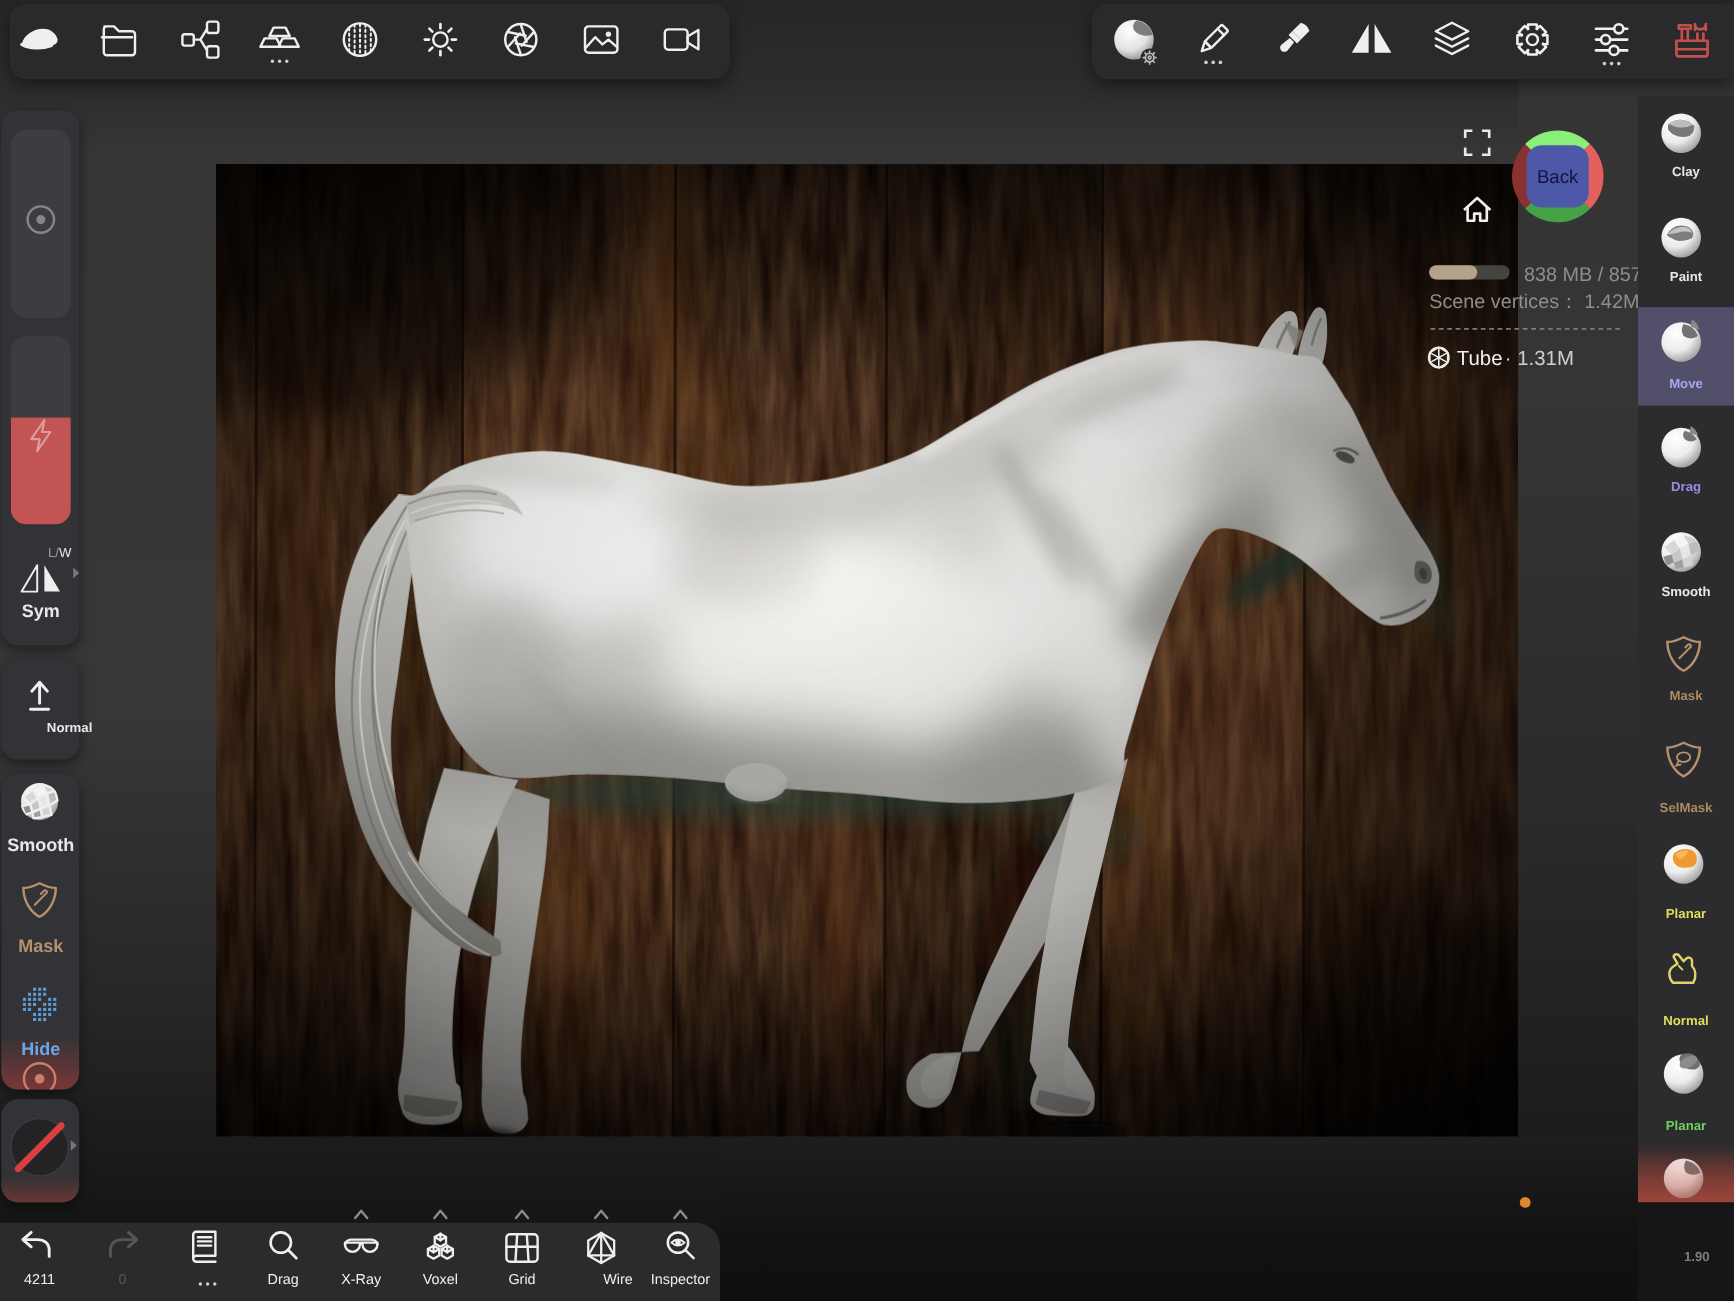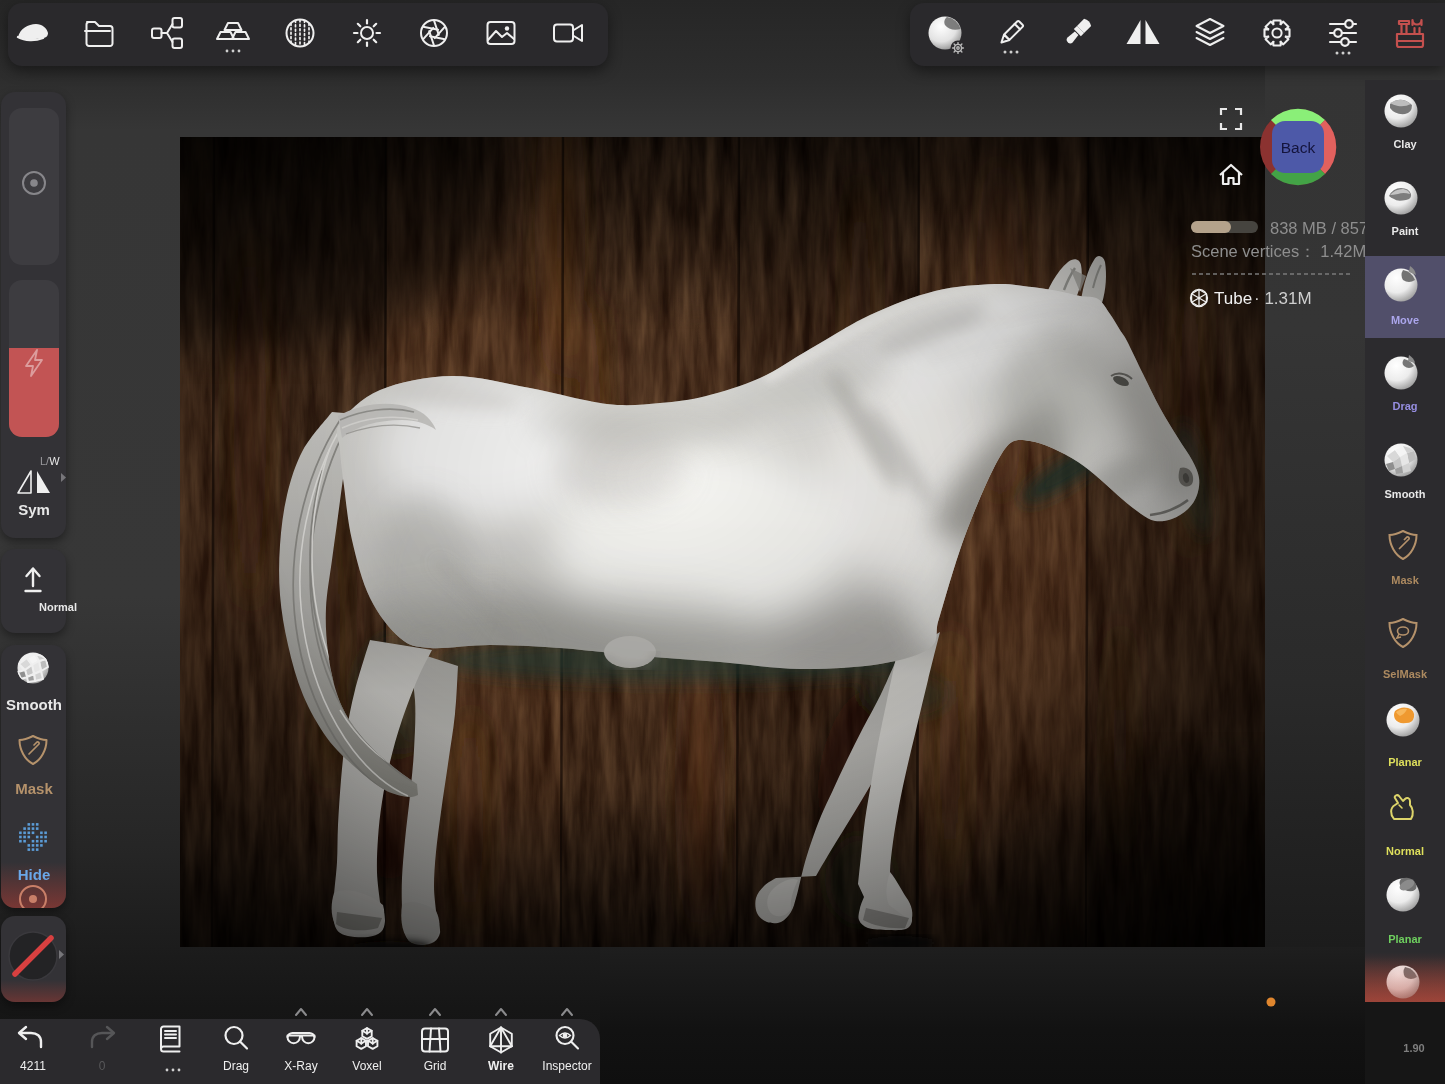--- a/index.html
+++ b/index.html
@@ -280,21 +280,21 @@
     <div style="position:absolute;left:0;bottom:0;width:65px;height:22px;background:linear-gradient(180deg,rgba(190,60,50,0) 0%,rgba(190,60,50,.38) 100%);"></div>
   </div>
 
   <div id="bbar"></div>
   <div class="blab" style="left:33px;">4211</div>
   <div class="blab" style="left:102px;color:#58585a;">0</div>
   <div class="blab" style="left:236px;">Drag</div>
   <div class="blab" style="left:301px;">X-Ray</div>
   <div class="blab" style="left:367px;">Voxel</div>
   <div class="blab" style="left:435px;">Grid</div>
-  <div class="blab" style="left:501px;font-weight:bold;">Wire</div>
+  <div class="blab" style="left:515px;">Wire</div>
   <div class="blab" style="left:567px;">Inspector</div>
 
   <div id="rsb">
     <div style="position:absolute;left:0;top:176px;width:80px;height:82px;background:#514f6a;"></div>
     <div style="position:absolute;left:0;bottom:0;width:80px;height:45px;background:linear-gradient(180deg,rgba(190,60,50,0) 0%,rgba(185,75,60,.55) 100%);"></div>
   </div>
   <div class="lbl2" style="left:1405px;top:138px;">Clay</div>
   <div class="lbl2" style="left:1405px;top:225px;">Paint</div>
   <div class="lbl2" style="left:1405px;top:314px;color:#aba6ec;">Move</div>
   <div class="lbl2" style="left:1405px;top:400px;color:#968ee0;">Drag</div>

